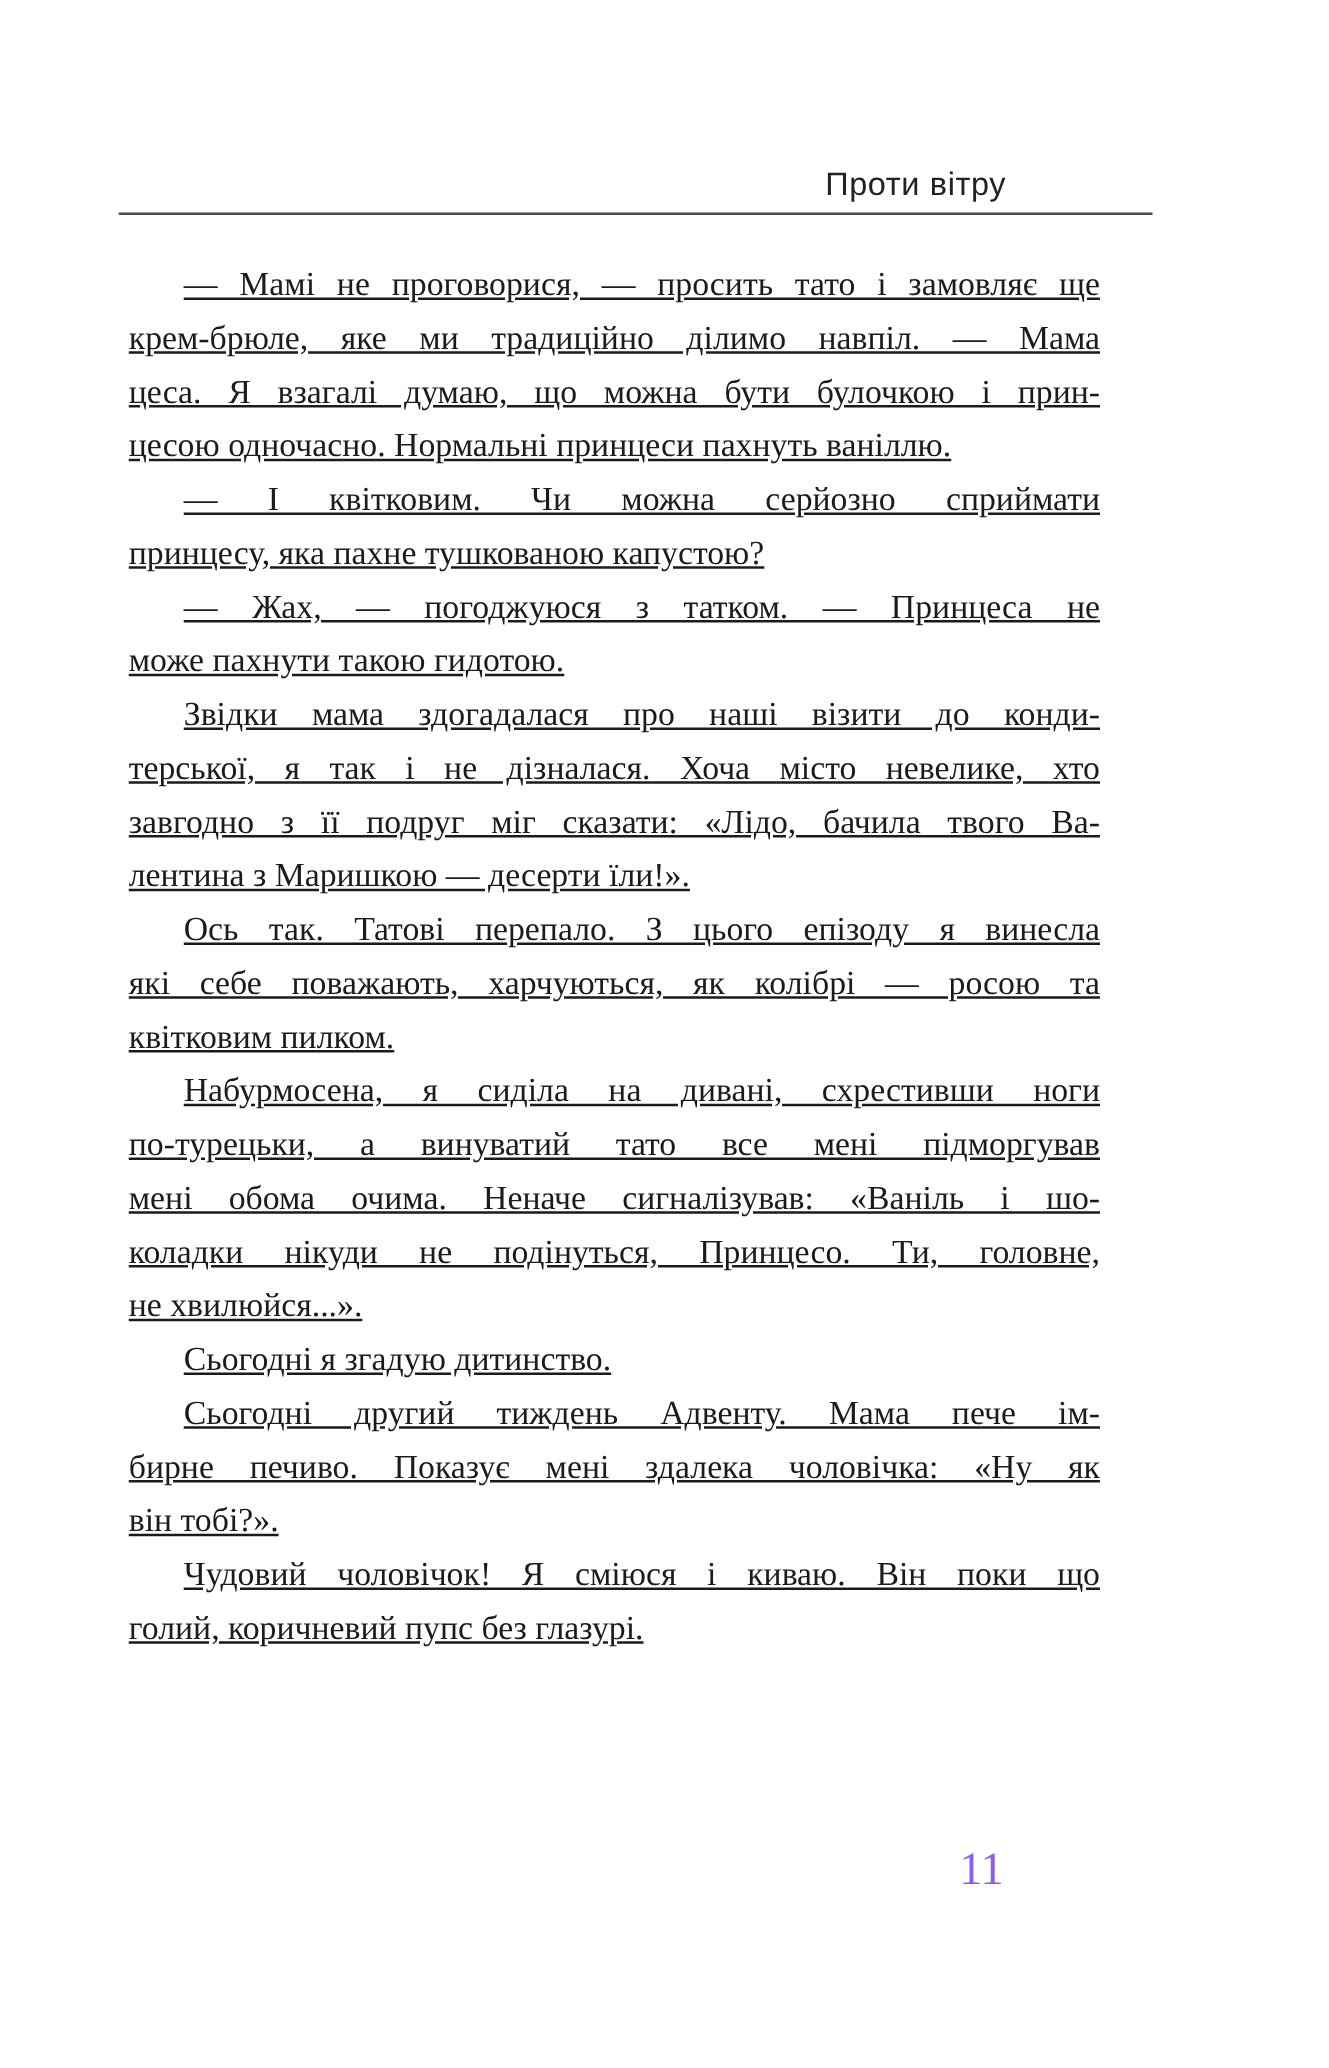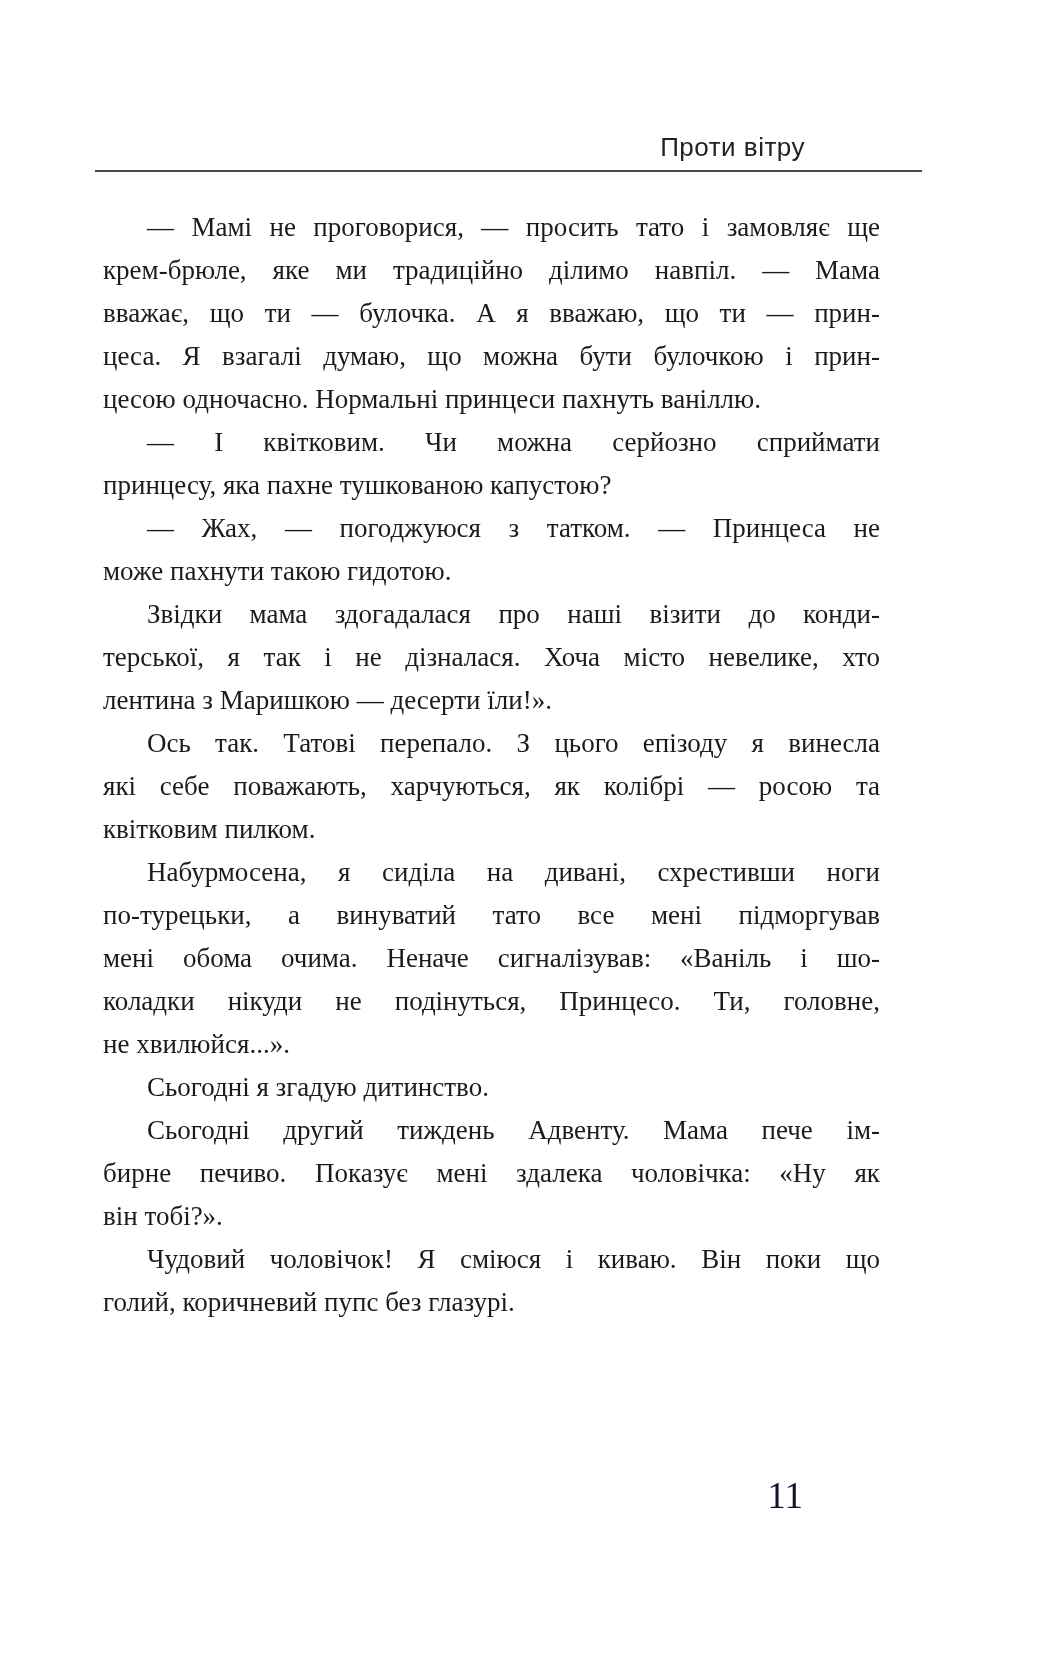--- a/index.html
+++ b/index.html
@@ -42,20 +42,21 @@
     width: 777px;
     font-family: "Liberation Serif", serif;
     font-size: 27px;
     line-height: 43px;
     color: #1b1b1b;
   }
   .line {
     text-align: justify;
     text-align-last: justify;
     white-space: normal;
+    text-decoration: underline;
   }
   .line.para-first {
     text-indent: 44px;
   }
   .line.para-last {
     text-align-last: left;
   }
   .page-number {
     position: absolute;
     top: 1477px;
@@ -68,39 +69,39 @@
 </style>
 </head>
 <body>
 
 <div class="page" style="background: rgb(255, 255, 255);">
   <div class="header-title">Проти вітру</div>
   <div class="header-rule" style="background: rgb(75, 75, 75);"></div>
   <div class="body-text" style="color: rgb(27, 27, 27);">
       <div class="line para-first">— Мамі не проговорися, — просить тато і замовляє ще</div>
       <div class="line">крем-брюле, яке ми традиційно ділимо навпіл. — Мама</div>
-      <div class="line">вважає, що ти — булочка. А я вважаю, що ти — прин-</div>
       <div class="line">цеса. Я взагалі думаю, що можна бути булочкою і прин-</div>
       <div class="line para-last">цесою одночасно. Нормальні принцеси пахнуть ваніллю.</div>
       <div class="line para-first">— І квітковим. Чи можна серйозно сприймати</div>
       <div class="line para-last">принцесу, яка пахне тушкованою капустою?</div>
       <div class="line para-first">— Жах, — погоджуюся з татком. — Принцеса не</div>
       <div class="line para-last">може пахнути такою гидотою.</div>
       <div class="line para-first">Звідки мама здогадалася про наші візити до конди-</div>
       <div class="line">терської, я так і не дізналася. Хоча місто невелике, хто</div>
+      <div class="line">завгодно з її подруг міг сказати: «Лідо, бачила твого Ва-</div>
       <div class="line para-last">лентина з Маришкою — десерти їли!».</div>
       <div class="line para-first">Ось так. Татові перепало. З цього епізоду я винесла</div>
       <div class="line">які себе поважають, харчуються, як колібрі — росою та</div>
       <div class="line para-last">квітковим пилком.</div>
       <div class="line para-first">Набурмосена, я сиділа на дивані, схрестивши ноги</div>
       <div class="line">по-турецьки, а винуватий тато все мені підморгував</div>
       <div class="line">мені обома очима. Неначе сигналізував: «Ваніль і шо-</div>
       <div class="line">коладки нікуди не подінуться, Принцесо. Ти, головне,</div>
       <div class="line para-last">не хвилюйся...».</div>
       <div class="line para-first para-last">Сьогодні я згадую дитинство.</div>
       <div class="line para-first">Сьогодні другий тиждень Адвенту. Мама пече ім-</div>
       <div class="line">бирне печиво. Показує мені здалека чоловічка: «Ну як</div>
       <div class="line para-last">він тобі?».</div>
       <div class="line para-first">Чудовий чоловічок! Я сміюся і киваю. Він поки що</div>
       <div class="line para-last">голий, коричневий пупс без глазурі.</div>
     </div>
-  <div class="page-number" style="color: #0f172a;">11</div>
+  <div class="page-number" style="color: #8b5cf6;">11</div>
 </div>
 
 </body></html>

